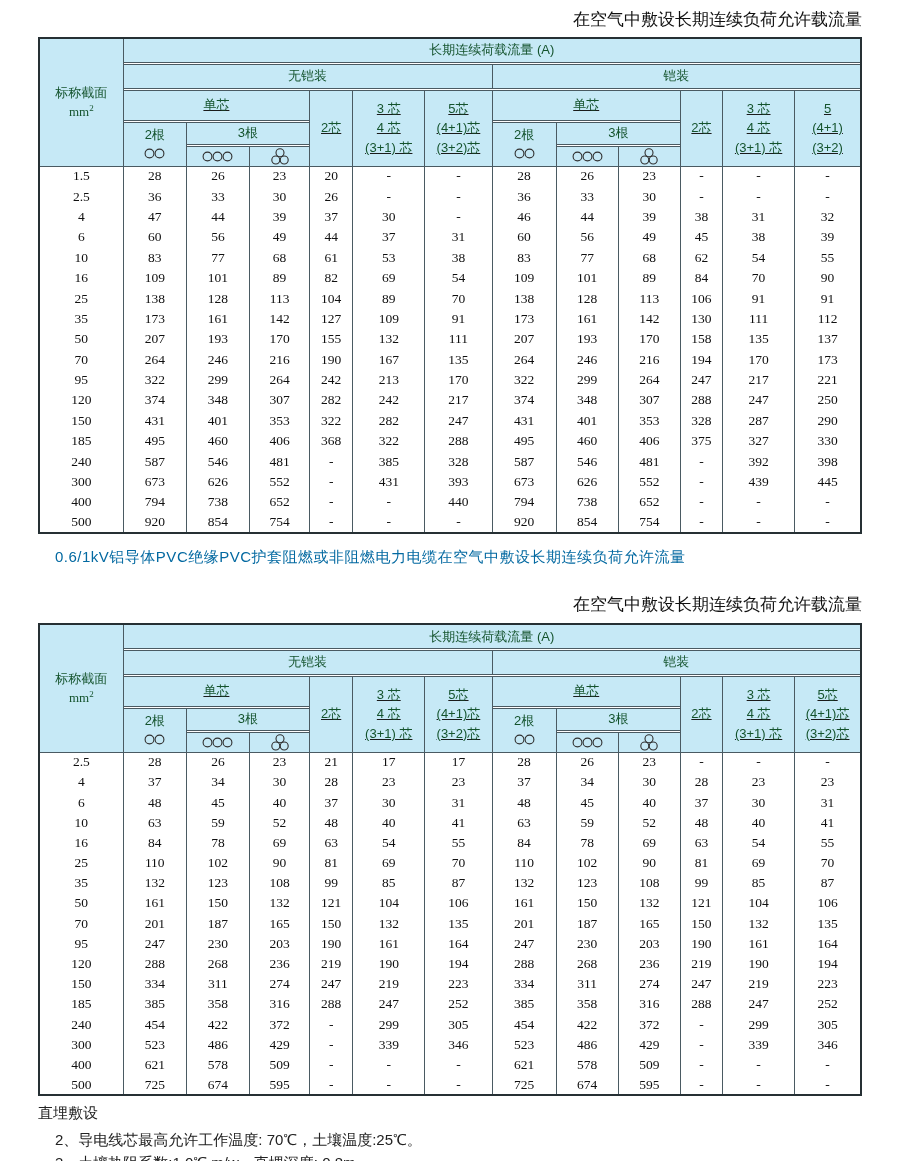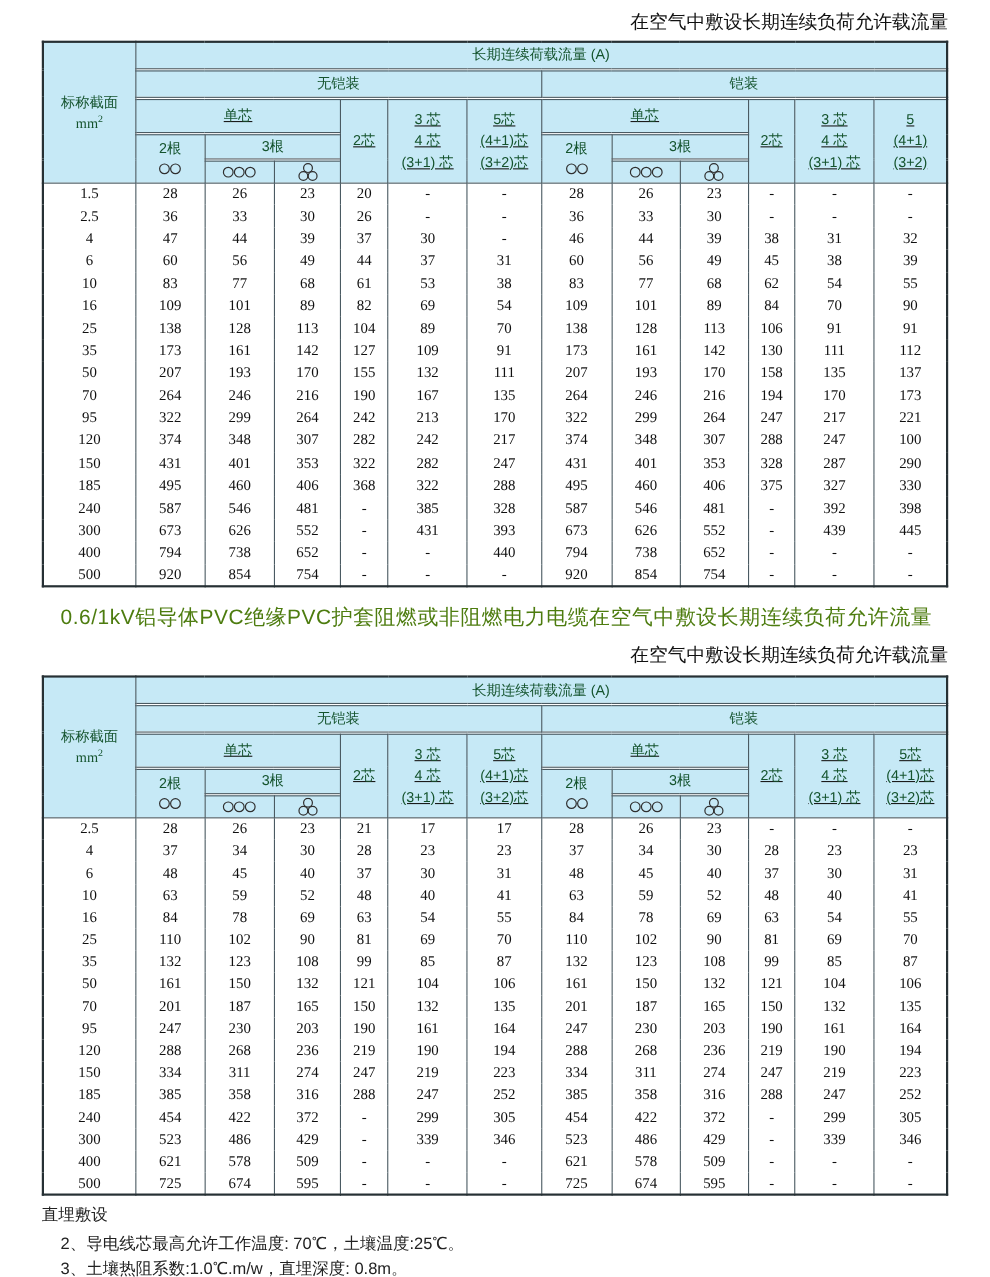--- a/index.html
+++ b/index.html
@@ -42,21 +42,21 @@
   svg.cir{stroke:#2f2f2f;fill:none;stroke-width:1.1;display:inline-block;vertical-align:middle;}
   table.cable tbody td{
     border-left:1px solid var(--line);border-right:1px solid var(--line);
     border-top:none;border-bottom:none;
     text-align:center;vertical-align:middle;padding:0;
     font-family:"Liberation Serif",serif;font-size:13.5px;color:#101010;
   }
   table.table1 tbody td{height:20.4px;}
   table.table2 tbody td{height:20.2px;}
   .mid-caption{
-    font-size:19px;color:#4d7c0f;margin:14px 0 10px 0;padding-left:17px;letter-spacing:0.5px;
+    font-size:15px;color:#0369a1;margin:14px 0 26px 0;padding-left:17px;letter-spacing:0.5px;
   }
   .doc-title.second{margin:0 0 7px 0;}
   .footer{margin-top:8px;}
   .footer-heading{font-size:15px;color:#222;}
   .notes{margin:5px 0 0 0;padding-left:17px;}
   .notes div{font-size:15px;color:#222;line-height:1.55;}
 </style>
 </head>
 <body>
 
@@ -352,21 +352,21 @@
             <td>348</td>
             <td>307</td>
             <td>282</td>
             <td>242</td>
             <td>217</td>
             <td>374</td>
             <td>348</td>
             <td>307</td>
             <td>288</td>
             <td>247</td>
-            <td>100</td>
+            <td>250</td>
           </tr>
           <tr>
             <td>150</td>
             <td>431</td>
             <td>401</td>
             <td>353</td>
             <td>322</td>
             <td>282</td>
             <td>247</td>
             <td>431</td>

